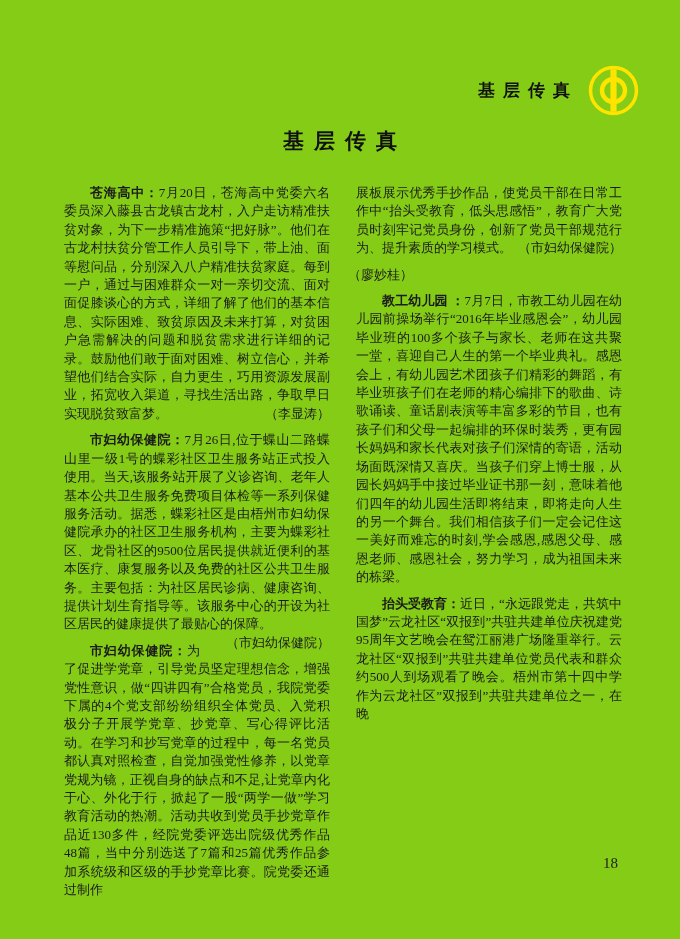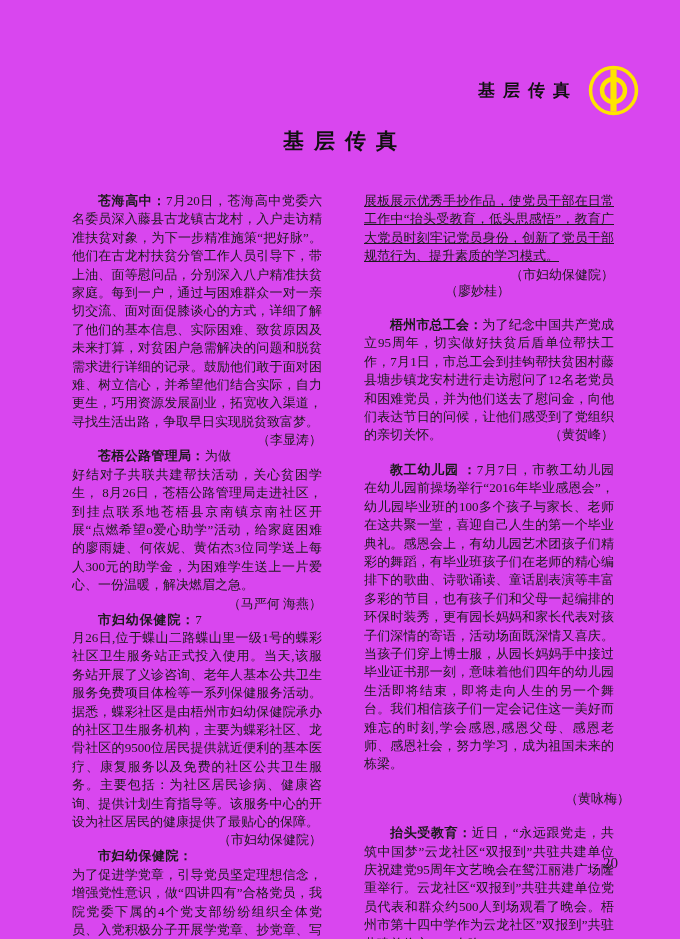--- a/index.html
+++ b/index.html
@@ -6,21 +6,21 @@
   body{
     width:680px;height:939px;
     background:#ffffff;
     font-family:"Liberation Serif","DejaVu Serif",serif;
     color:#1b1b1b;
     position:relative;
     overflow:hidden;
   }
   .page{
     position:absolute;inset:0;
-    background:#d946ef;
+    background:#84cc16;
   }
   
   .running-head{
     position:absolute;top:64px;right:40px;
     display:flex;align-items:center;gap:9px;
   }
   .running-head .hdr-text{
     font-family:"Liberation Sans","DejaVu Sans",sans-serif;
     font-weight:bold;font-size:17px;letter-spacing:8px;
     color:#111;white-space:nowrap;
@@ -39,28 +39,28 @@
   .columns{
     position:absolute;top:176px;left:56px;
     width:574px;
     display:flex;gap:10px;
   }
   .col{
     width:282px;
     font-size:13px;line-height:18.4px;
     text-align:justify;
   }
-  p.para{margin:16px;text-indent:2em;}
-  p.para.no-indent{text-indent:0;text-decoration:underline;}
+  p.para{margin:8px;text-indent:2em;}
+  p.para.no-indent{text-indent:0;}
   .org{
     font-family:"Liberation Sans","DejaVu Sans",sans-serif;
     font-weight:bold;
   }
   .sig{float:right;}
-  .sig-line{text-align:right;text-indent:0;}
+  .sig-line{text-indent:0;}
   
   .pageno{
     position:absolute;top:855px;right:62px;
     font-size:15px;color:#222;
     font-family:"Liberation Serif","DejaVu Serif",serif;
   }
 </style>
 </head>
 <body>
 
@@ -73,29 +73,26 @@
       <circle cx="30" cy="30" r="13" fill="none" stroke="#FFE400" stroke-width="5"></circle>
       <rect x="26.5" y="6" width="7" height="48" fill="#FFE400"></rect>
     </svg>
   </div>
 
   <h1 class="title">基层传真</h1>
 
   <main class="columns">
     <div class="col" id="col-left">
         <p class="para"><b class="org">苍海高中：</b><span>7月20日，苍海高中党委六名委员深入藤县古龙镇古龙村，入户走访精准扶贫对象，为下一步精准施策“把好脉”。他们在古龙村扶贫分管工作人员引导下，带上油、面等慰问品，分别深入八户精准扶贫家庭。每到一户，通过与困难群众一对一亲切交流、面对面促膝谈心的方式，详细了解了他们的基本信息、实际困难、致贫原因及未来打算，对贫困户急需解决的问题和脱贫需求进行详细的记录。鼓励他们敢于面对困难、树立信心，并希望他们结合实际，自力更生，巧用资源发展副业，拓宽收入渠道，寻找生活出路，争取早日实现脱贫致富梦。</span><span class="sig">（李显涛）</span></p>
-        <p class="para"><b class="org">苍梧公路管理局：</b><span>为做好结对子共联共建帮扶活动，关心贫困学生， 8月26日，苍梧公路管理局走进社区，到挂点联系地苍梧县京南镇京南社区开展“点燃希望o爱心助学”活动，给家庭困难的廖雨婕、何依妮、黄佑杰3位同学送上每人300元的助学金，为困难学生送上一片爱心、一份温暖，解决燃眉之急。</span><span class="sig">（马严何 海燕）</span></p>
         <p class="para"><b class="org">市妇幼保健院：</b><span>7月26日,位于蝶山二路蝶山里一级1号的蝶彩社区卫生服务站正式投入使用。当天,该服务站开展了义诊咨询、老年人基本公共卫生服务免费项目体检等一系列保健服务活动。据悉，蝶彩社区是由梧州市妇幼保健院承办的社区卫生服务机构，主要为蝶彩社区、龙骨社区的9500位居民提供就近便利的基本医疗、康复服务以及免费的社区公共卫生服务。主要包括：为社区居民诊病、健康咨询、提供计划生育指导等。该服务中心的开设为社区居民的健康提供了最贴心的保障。</span><span class="sig">（市妇幼保健院）</span></p>
         <p class="para"><b class="org">市妇幼保健院：</b><span>为了促进学党章，引导党员坚定理想信念，增强党性意识，做“四讲四有”合格党员，我院党委下属的4个党支部纷纷组织全体党员、入党积极分子开展学党章、抄党章、写心得评比活动。在学习和抄写党章的过程中，每一名党员都认真对照检查，自觉加强党性修养，以党章党规为镜，正视自身的缺点和不足,让党章内化于心、外化于行，掀起了一股“两学一做”学习教育活动的热潮。活动共收到党员手抄党章作品近130多件，经院党委评选出院级优秀作品48篇，当中分别选送了7篇和25篇优秀作品参加系统级和区级的手抄党章比赛。院党委还通过制作</span></p>
       </div>
     <div class="col" id="col-right">
         <p class="para no-indent"><span>展板展示优秀手抄作品，使党员干部在日常工作中“抬头受教育，低头思感悟”，教育广大党员时刻牢记党员身份，创新了党员干部规范行为、提升素质的学习模式。</span><span class="sig">（市妇幼保健院）</span></p>
         <div class="sig-line">（廖妙桂）</div>
-        <p class="para"><b class="org">梧州市总工会：</b><span>为了纪念中国共产党成立95周年，切实做好扶贫后盾单位帮扶工作，7月1日，市总工会到挂钩帮扶贫困村藤县塘步镇龙安村进行走访慰问了12名老党员和困难党员，并为他们送去了慰问金，向他们表达节日的问候，让他们感受到了党组织的亲切关怀。</span><span class="sig">（黄贺峰）</span></p>
         <p class="para"><b class="org">教工幼儿园 ：</b><span>7月7日，市教工幼儿园在幼儿园前操场举行“2016年毕业感恩会”，幼儿园毕业班的100多个孩子与家长、老师在这共聚一堂，喜迎自己人生的第一个毕业典礼。感恩会上，有幼儿园艺术团孩子们精彩的舞蹈，有毕业班孩子们在老师的精心编排下的歌曲、诗歌诵读、童话剧表演等丰富多彩的节目，也有孩子们和父母一起编排的环保时装秀，更有园长妈妈和家长代表对孩子们深情的寄语，活动场面既深情又喜庆。当孩子们穿上博士服，从园长妈妈手中接过毕业证书那一刻，意味着他们四年的幼儿园生活即将结束，即将走向人生的另一个舞台。我们相信孩子们一定会记住这一美好而难忘的时刻,学会感恩,感恩父母、感恩老师、感恩社会，努力学习，成为祖国未来的栋梁。</span></p>
-        <div class="sig-line">（黄咏梅）</div>
         <p class="para"><b class="org">抬头受教育：</b><span>近日，“永远跟党走，共筑中国梦”云龙社区“双报到”共驻共建单位庆祝建党95周年文艺晚会在鸳江丽港广场隆重举行。云龙社区“双报到”共驻共建单位党员代表和群众约500人到场观看了晚会。梧州市第十四中学作为云龙社区”双报到”共驻共建单位之一，在晚</span></p>
       </div>
   </main>
 
-  <div class="pageno">20</div>
+  <div class="pageno">18</div>
 
 </div>
 
 </body></html>

